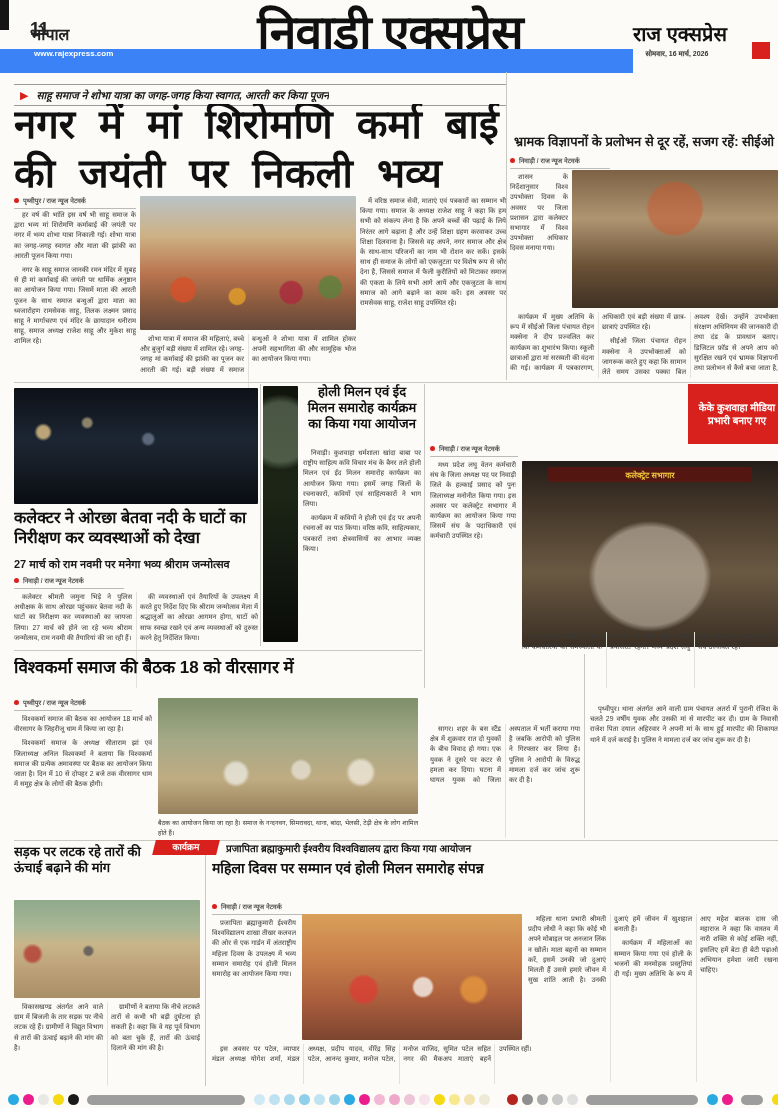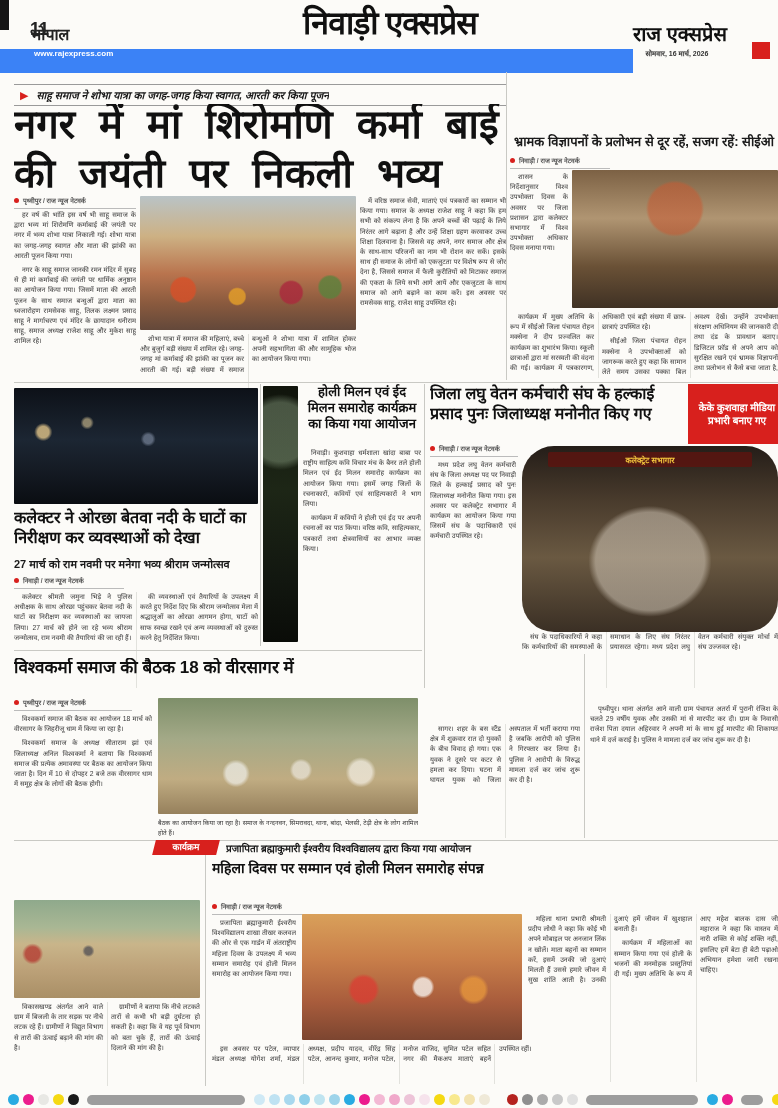--- a/index.html
+++ b/index.html
@@ -33,21 +33,21 @@
   .center{text-align:center;}
 </style>
 </head>
 <body>
 
 <div class="page">
 
   <div class="abs" style="left:0;top:0;width:9px;height:30px;background:#151515;"></div>
   <div class="abs" style="left:30px;top:23px;font-size:16px;font-weight:bold;">भोपाल</div>
   <div class="abs" style="left:30px;top:19px;font-size:18px;font-weight:bold;">11</div>
-  <div class="abs hl center" style="left:180px;top:4px;width:420px;font-size:32px;letter-spacing:-1px;">निवाड़ी एक्सप्रेस</div>
+  <div class="abs hl center" style="left:180px;top:4px;width:420px;font-size:48px;letter-spacing:-1px;">निवाड़ी एक्सप्रेस</div>
   <div class="abs" style="left:0;top:49px;width:633px;height:24px;background:#3b82f6;">
     <span style="position:absolute;left:34px;top:0;font-size:8px;line-height:10px;font-weight:bold;color:#fff;">www.rajexpress.com</span>
   </div>
   <div class="abs hl center" style="left:610px;top:22px;width:140px;font-size:20px;">राज एक्सप्रेस</div>
   <div class="abs center" style="left:612px;top:49px;width:130px;font-size:7px;font-weight:bold;color:#333;">सोमवार, 16 मार्च, 2026</div>
   <div class="abs" style="left:752px;top:42px;width:18px;height:17px;background:#d8201d;"></div>
 
   <div class="abs kicker-box" style="left:14px;top:84px;width:480px;height:16px;">
     <span style="color:#d8201d;font-size:11px;line-height:1;">▶</span>
     <span class="sub" style="font-size:10.5px;white-space:nowrap;font-style:italic;">साहू समाज ने शोभा यात्रा का जगह-जगह किया स्वागत, आरती कर किया पूजन</span>
@@ -118,35 +118,34 @@
          radial-gradient(circle at 50% 18%, rgba(200,230,190,.3) 0 14%, transparent 18%),
          linear-gradient(180deg,#10140c 0%,#1d2616 40%,#121710 75%,#0a0c08 100%);"></div>
 
   <div class="abs hl center" style="left:303px;top:384px;width:118px;height:58px;font-size:13px;">होली मिलन एवं ईद मिलन समारोह कार्यक्रम का किया गया आयोजन</div>
   <div class="abs body-text" style="left:303px;top:448px;width:118px;height:240px;">
     <p>निवाड़ी। कुशवाहा धर्मशाला खांदा बाबा पर राष्ट्रीय साहित्य कवि विचार मंच के बैनर तले होली मिलन एवं ईद मिलन समारोह कार्यक्रम का आयोजन किया गया। इसमें जगह जिलों के रचनाकारों, कवियों एवं साहित्यकारों ने भाग लिया।</p>
     <p>कार्यक्रम में कवियों ने होली एवं ईद पर अपनी रचनाओं का पाठ किया। वरिष्ठ कवि, साहित्यकार, पत्रकारों तथा क्षेत्रवासियों का आभार व्यक्त किया।</p>
   </div>
 
   <div class="vline" style="left:424px;top:384px;height:304px;"></div>
-  <div class="abs hl" style="left:430px;top:384px;width:252px;height:52px;font-size:16px;">जिला लघु वेतन कर्मचारी संघ के हल्काई प्रसाद पुनः जिलाध्यक्ष मनोनीत किए गए</div>
   <div class="abs sidebox" style="left:688px;top:384px;width:90px;height:52px;font-size:10px;line-height:1.3;">
     <span>केके कुशवाहा मीडिया प्रभारी बनाए गए</span>
   </div>
   <div class="abs byline" style="left:430px;top:444px;width:88px;">
     <span class="red-dot"></span>
     <span>निवाड़ी / राज न्यूज नेटवर्क</span>
   </div>
   <div class="abs body-text" style="left:430px;top:460px;width:86px;height:226px;">
     <p>मध्य प्रदेश लघु वेतन कर्मचारी संघ के जिला अध्यक्ष पद पर निवाड़ी जिले के हल्काई प्रसाद को पुनः जिलाध्यक्ष मनोनीत किया गया। इस अवसर पर कलेक्ट्रेट सभागार में कार्यक्रम का आयोजन किया गया जिसमें संघ के पदाधिकारी एवं कर्मचारी उपस्थित रहे।</p>
   </div>
-  <div class="photo" style="left:522px;top:446px;width:256px;height:186px;
+  <div class="photo" style="left:522px;top:461px;width:256px;height:186px;
        background:
          radial-gradient(ellipse at 50% 62%, rgba(220,210,195,.5) 0 30%, transparent 34%),
-         linear-gradient(180deg,#241d18 0%,#4a3c2d 30%,#6a5942 60%,#3a2f24 100%); border-radius: 32px;">
+         linear-gradient(180deg,#241d18 0%,#4a3c2d 30%,#6a5942 60%,#3a2f24 100%);">
     <span class="banner">कलेक्ट्रेट सभागार</span>
   </div>
   <div class="abs body-text cols3" style="left:522px;top:632px;width:256px;height:56px;">
     <p>संघ के पदाधिकारियों ने कहा कि कर्मचारियों की समस्याओं के समाधान के लिए संघ निरंतर प्रयासरत रहेगा। मध्य प्रदेश लघु वेतन कर्मचारी संयुक्त मोर्चा में संघ उज्जवल रहे।</p>
   </div>
 
   <div class="hline" style="left:14px;top:650px;width:408px;"></div>
   <div class="abs hl" style="left:14px;top:658px;width:406px;height:34px;font-size:17px;">विश्वकर्मा समाज की बैठक 18 को वीरसागर में</div>
   <div class="abs byline" style="left:14px;top:698px;width:118px;">
     <span class="red-dot"></span>
@@ -170,20 +169,21 @@
     <p>सागर। शहर के बस स्टैंड क्षेत्र में शुक्रवार रात दो युवकों के बीच विवाद हो गया। एक युवक ने दूसरे पर कटर से हमला कर दिया। घटना में घायल युवक को जिला अस्पताल में भर्ती कराया गया है जबकि आरोपी को पुलिस ने गिरफ्तार कर लिया है। पुलिस ने आरोपी के विरुद्ध मामला दर्ज कर जांच शुरू कर दी है।</p>
   </div>
 
   <div class="vline" style="left:584px;top:654px;height:184px;"></div>
   <div class="abs body-text" style="left:590px;top:704px;width:188px;height:134px;">
     <p>पृथ्वीपुर। थाना अंतर्गत आने वाली ग्राम पंचायत अतर्रा में पुरानी रंजिश के चलते 29 वर्षीय युवक और उसकी मां से मारपीट कर दी। ग्राम के निवासी राजेश पिता दयाल अहिरवार ने अपनी मां के साथ हुई मारपीट की शिकायत थाने में दर्ज कराई है। पुलिस ने मामला दर्ज कर जांच शुरू कर दी है।</p>
   </div>
 
   <div class="hline" style="left:14px;top:840px;width:764px;"></div>
 
+  <div class="abs hl" style="left:14px;top:844px;width:138px;height:52px;font-size:13px;">सड़क पर लटक रहे तारों की ऊंचाई बढ़ाने की मांग</div>
   <div class="photo" style="left:14px;top:900px;width:186px;height:98px;
        background:
          radial-gradient(circle at 10% 55%, rgba(180,60,50,.8) 0 4%, transparent 6%),
          radial-gradient(circle at 40% 52%, rgba(70,70,80,.7) 0 3%, transparent 5%),
          linear-gradient(180deg,#8fa98c 0%,#a9b794 28%,#c9b58a 45%,#bda279 70%,#a98f66 100%);"></div>
   <div class="abs body-text cols2" style="left:14px;top:1002px;width:186px;height:84px;">
     <p>विकासखण्ड अंतर्गत आने वाले ग्राम में बिजली के तार सड़क पर नीचे लटक रहे हैं। ग्रामीणों ने विद्युत विभाग से तारों की ऊंचाई बढ़ाने की मांग की है।</p>
     <p>ग्रामीणों ने बताया कि नीचे लटकते तारों से कभी भी बड़ी दुर्घटना हो सकती है। कहा कि वे यह पूर्व विभाग को बता चुके हैं, तारों की ऊंचाई दिलाने की मांग की है।</p>
   </div>
 

